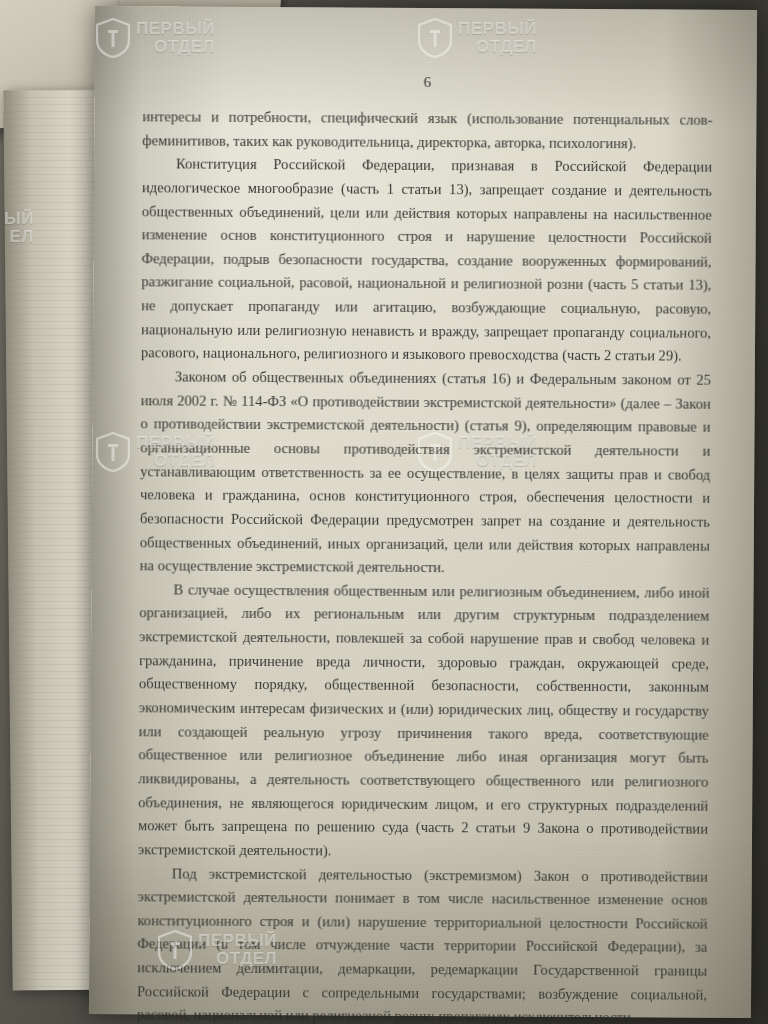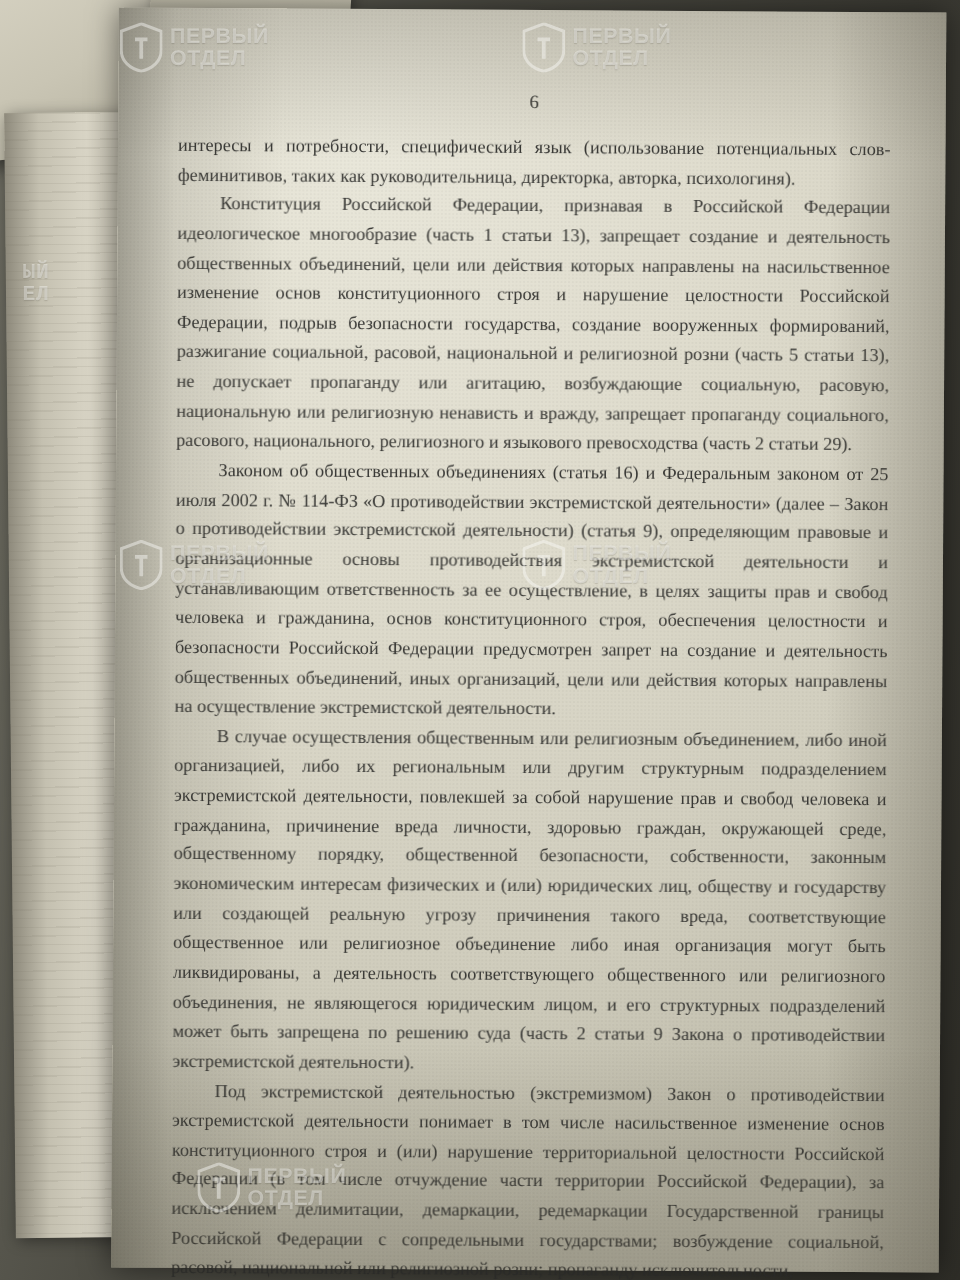--- a/index.html
+++ b/index.html
@@ -151,21 +151,21 @@
     text-shadow: 0 1px 1px rgba(90,88,75,.25);
   }
   .wm .wm-txt { display: block; }
   .wm .shield {
     display: inline-block;
     width: 34px;
     height: 40px;
     margin-right: 6px;
     vertical-align: middle;
   }
-  .wm-row { display: flex; align-items: center; }
+  .wm-row { display: flex; align-items: center; text-align: right; }
   .wm-words { display: inline-block; }
 
   
   .noise {
     position: absolute;
     inset: 0;
     pointer-events: none;
     opacity: .30;
     background-image:
       radial-gradient(rgba(0,0,0,.10) 1px, rgba(0,0,0,0) 1px),
@@ -226,21 +226,21 @@
           <path d="M12 12 h10 v3 h-3.5 v14 h-3 V15 H12 Z" fill="rgba(250,250,248,.45)"></path>
         </svg>
       </span>
       <span class="wm-words">
         <span class="wm-txt">ПЕРВЫЙ</span>
         <span class="wm-txt">ОТДЕЛ</span>
       </span>
     </div>
   </div>
 
-  <div class="wm" style="left:18px; top:210px;font-family:Liberation Mono, monospace;">
+  <div class="wm" style="left:4px; top:210px;">
     <div class="wm-row">
       <span class="wm-words">
         <span class="wm-txt">ЫЙ</span>
         <span class="wm-txt">ЕЛ</span>
       </span>
     </div>
   </div>
 
   <div class="wm" style="left:96px; top:432px;">
     <div class="wm-row">

